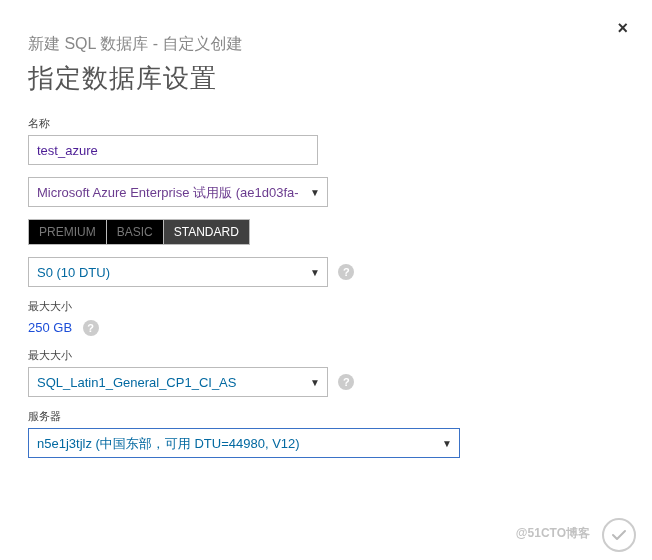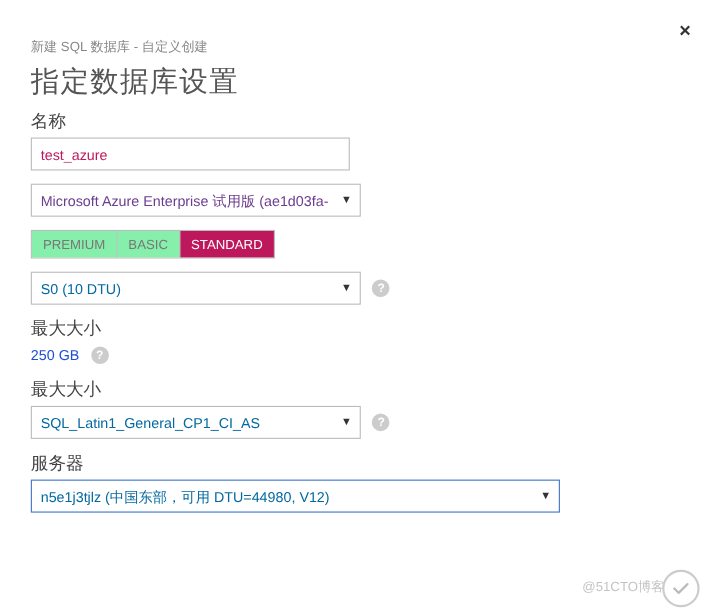--- a/index.html
+++ b/index.html
@@ -19,48 +19,48 @@
     .close-x {
       position: absolute;
       top: 18px;
       right: 24px;
       font-size: 18px;
       color: #333;
       cursor: pointer;
       font-weight: bold;
     }
     .breadcrumb {
-      font-size: 12px;
+      font-size: 16px;
       color: #888;
       margin-bottom: 6px;
     }
     .page-title {
       font-size: 26px;
       font-weight: 300;
       color: #555;
-      margin-bottom: 8px;
+      margin-bottom: 20px;
       letter-spacing: 1px;
     }
     .field-group {
       margin-bottom: 12px;
     }
     .field-label {
-      font-size: 16px;
+      font-size: 11px;
       color: #444;
       margin-bottom: 4px;
       display: block;
     }
     .text-input {
       width: 290px;
       height: 30px;
       border: 1px solid #bbb;
       padding: 4px 8px;
       font-size: 13px;
       font-family: inherit;
-      color: #be185d;
+      color: #4c1d95;
     }
     .select-wrap {
       position: relative;
       display: inline-block;
     }
     .select {
       width: 300px;
       height: 30px;
       border: 1px solid #bbb;
       padding: 4px 28px 4px 8px;
@@ -69,21 +69,21 @@
       color: #0369a1;
       background: #fff;
       appearance: none;
       -webkit-appearance: none;
       cursor: pointer;
     }
     .select.purple {
       color: #6b3c8f;
     }
     .select.wide {
-      width: 481px;
+      width: 432px;
       border: 1px solid #3a72c7;
     }
     .select-arrow {
       position: absolute;
       right: 8px;
       top: 50%;
       transform: translateY(-50%);
       pointer-events: none;
       font-size: 10px;
       color: #333;
@@ -104,29 +104,29 @@
       cursor: pointer;
     }
     .tier-toggle {
       display: inline-flex;
       border: 1px solid #bbb;
     }
     .tier-option {
       padding: 5px 10px;
       font-size: 12px;
       color: #777;
-      background: #86efac;
+      background: #000000;
       cursor: pointer;
       border-right: 1px solid #bbb;
     }
     .tier-option:last-child {
       border-right: none;
     }
     .tier-option.active {
-      background: #be185d;
+      background: #404040;
       color: #fff;
     }
     .static-value {
       font-size: 13px;
       color: #1d4ed8;
       display: inline-block;
     }
     .max-size-row {
       margin-top: 2px;
     }
@@ -143,24 +143,25 @@
       display: flex;
       align-items: center;
       justify-content: center;
     }
     .confirm-btn svg {
       stroke: #bbb;
     }
     .watermark {
       position: absolute;
       bottom: 18px;
-      right: 48px;
+      right: 62px;
       font-size: 12px;
       color: rgba(120,120,120,0.45);
       pointer-events: none;
+      font-weight: bold;
     }
   </style>
 </head>
 <body>
 
 <div class="close-x">×</div>
 
 <div class="breadcrumb">新建 SQL 数据库 - 自定义创建</div>
 <h1 class="page-title">指定数据库设置</h1>
 

